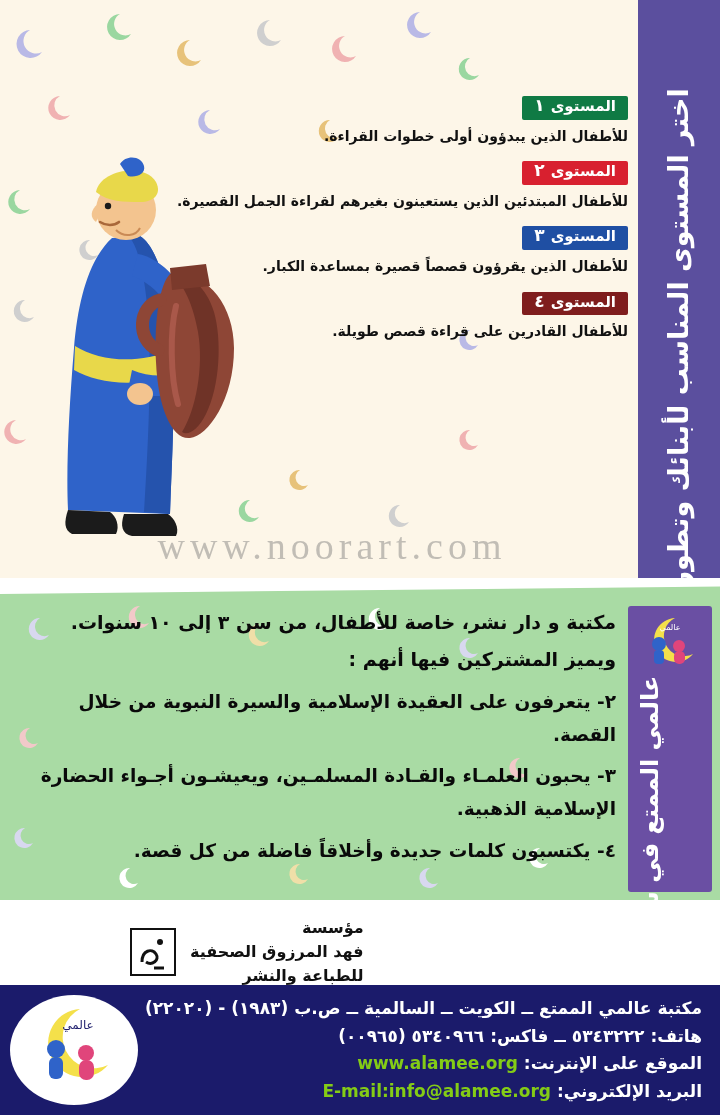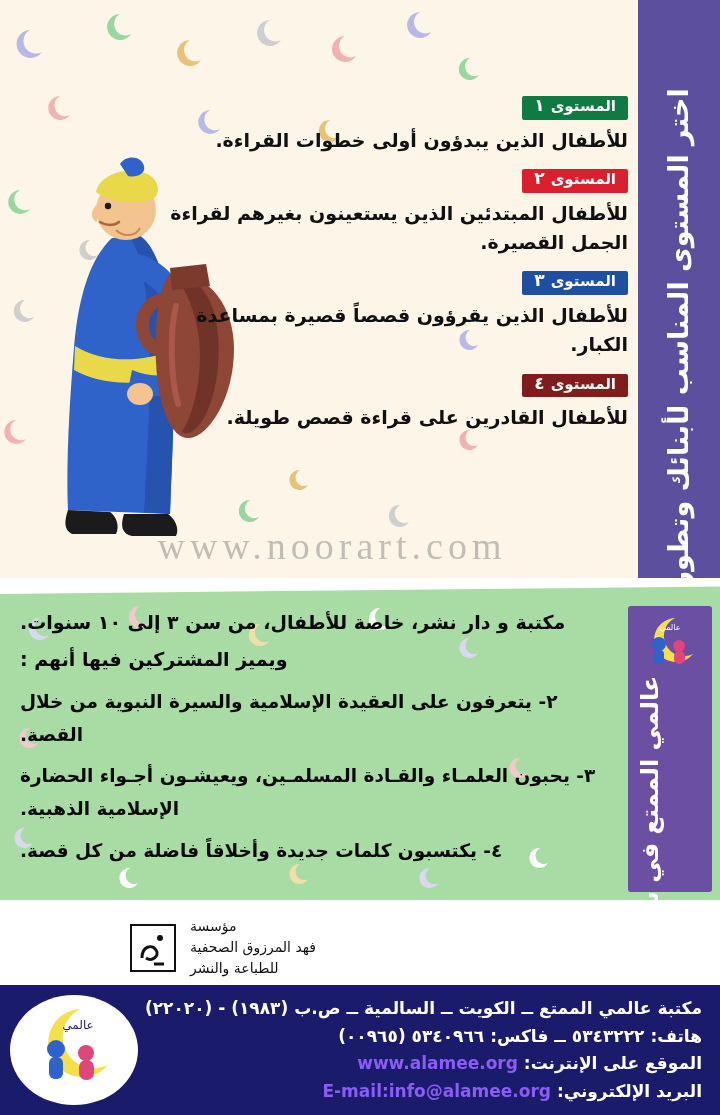--- a/index.html
+++ b/index.html
@@ -69,21 +69,21 @@
     font-weight: bold;
     padding: 0 12px 4px 12px;
     border-radius: 2px;
     min-width: 86px;
     text-align: center;
     line-height: 1.15;
   }
   .level-tag .num { font-size: 17px; margin-right: 6px; }
   .level-desc {
     margin-top: 6px;
-    font-size: 19px;
+    font-size: 14px;
     font-weight: bold;
     color: #111111;
     line-height: 1.55;
   }
 
   
   .illustration {
     position: absolute;
     left: 20px; top: 118px;
     width: 240px; height: 440px;
@@ -140,21 +140,21 @@
     transform: rotate(180deg);
     white-space: nowrap;
     text-align: center;
     direction: rtl;
   }
   .mid-content {
     position: absolute;
     right: 104px; top: 28px;
     width: 596px;
     direction: rtl;
-    text-align: left;
+    text-align: right;
     color: #0a0a0a;
   }
   .mid-content .lead {
     font-size: 19px;
     font-weight: bold;
     line-height: 1.75;
     margin-bottom: 4px;
   }
   .mid-content .sub {
     font-size: 19px;
@@ -179,25 +179,25 @@
   }
   .pub-inner {
     position: absolute;
     left: 130px; top: 16px;
     display: flex;
     align-items: center;
     gap: 14px;
     direction: rtl;
   }
   .pub-ar {
-    font-size: 14px;
-    font-weight: normal;
+    font-size: 16px;
+    font-weight: bold;
     color: #111;
     line-height: 1.5;
-    text-align: left;
+    text-align: right;
     direction: rtl;
   }
   .pub-mark {
     width: 46px; height: 48px;
   }
   .pub-en {
     direction: ltr;
     text-align: left;
     font-size: 12.5px;
     font-weight: bold;
@@ -224,21 +224,21 @@
   .bottom-text {
     position: absolute;
     right: 18px; top: 10px;
     width: 550px;
     direction: rtl;
     color: #ffffff;
     font-size: 17px;
     font-weight: bold;
     line-height: 1.62;
   }
-  .accent { color: #8b5cf6; }
+  .accent { color: #84cc16; }
   .row-line { white-space: nowrap; }
 </style>
 </head>
 <body>
 
 <div class="page">
 
   <div class="top-panel">
 
     <svg class="confetti" viewBox="0 0 720 578" xmlns="http://www.w3.org/2000/svg">

